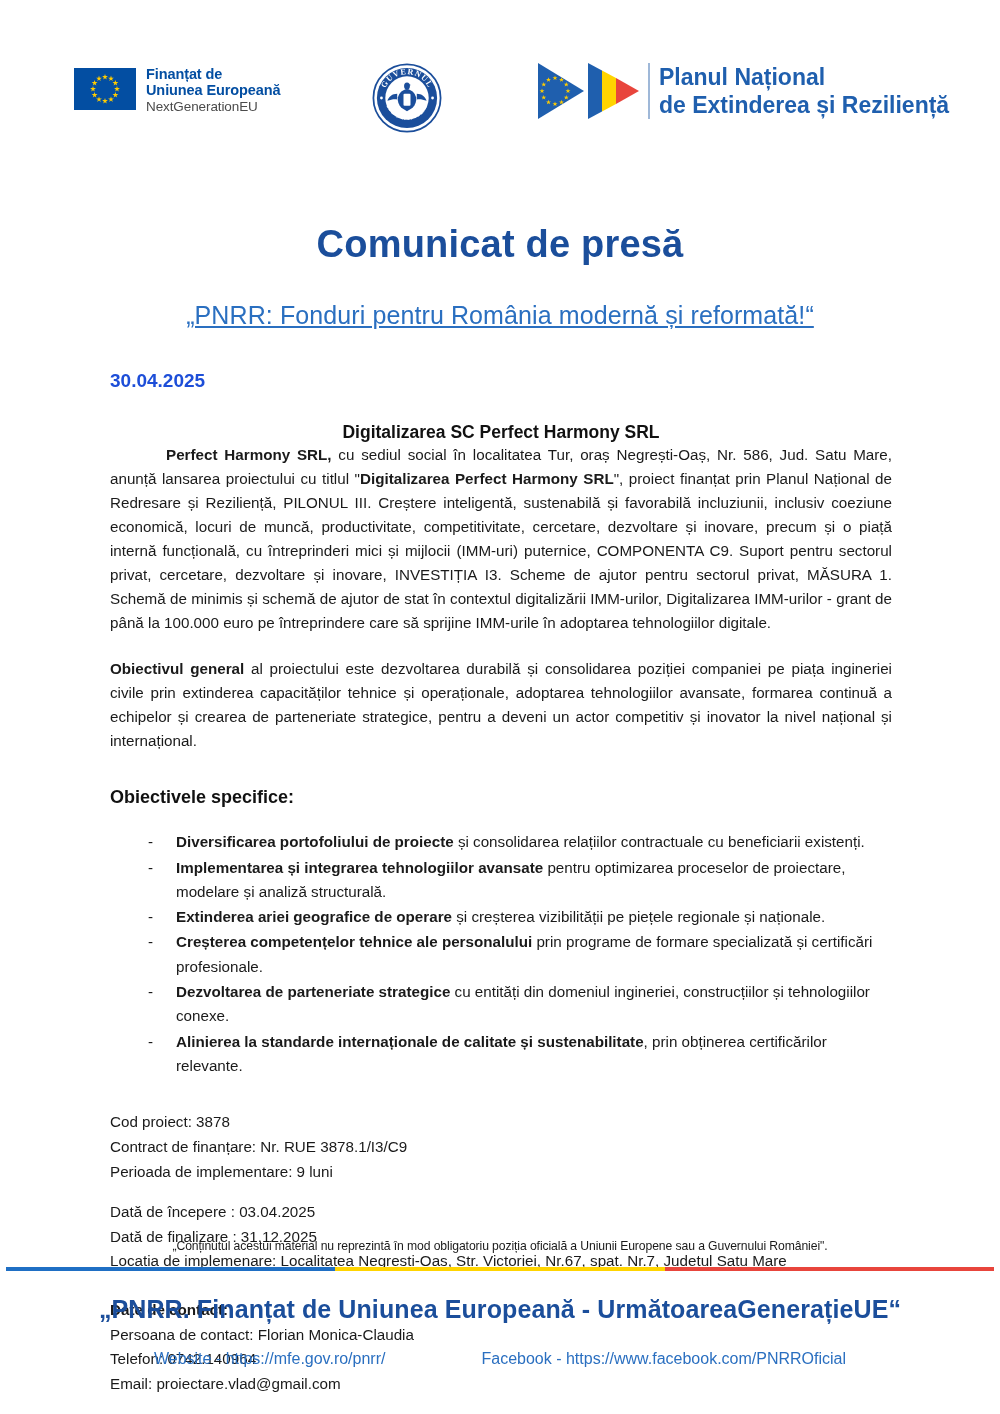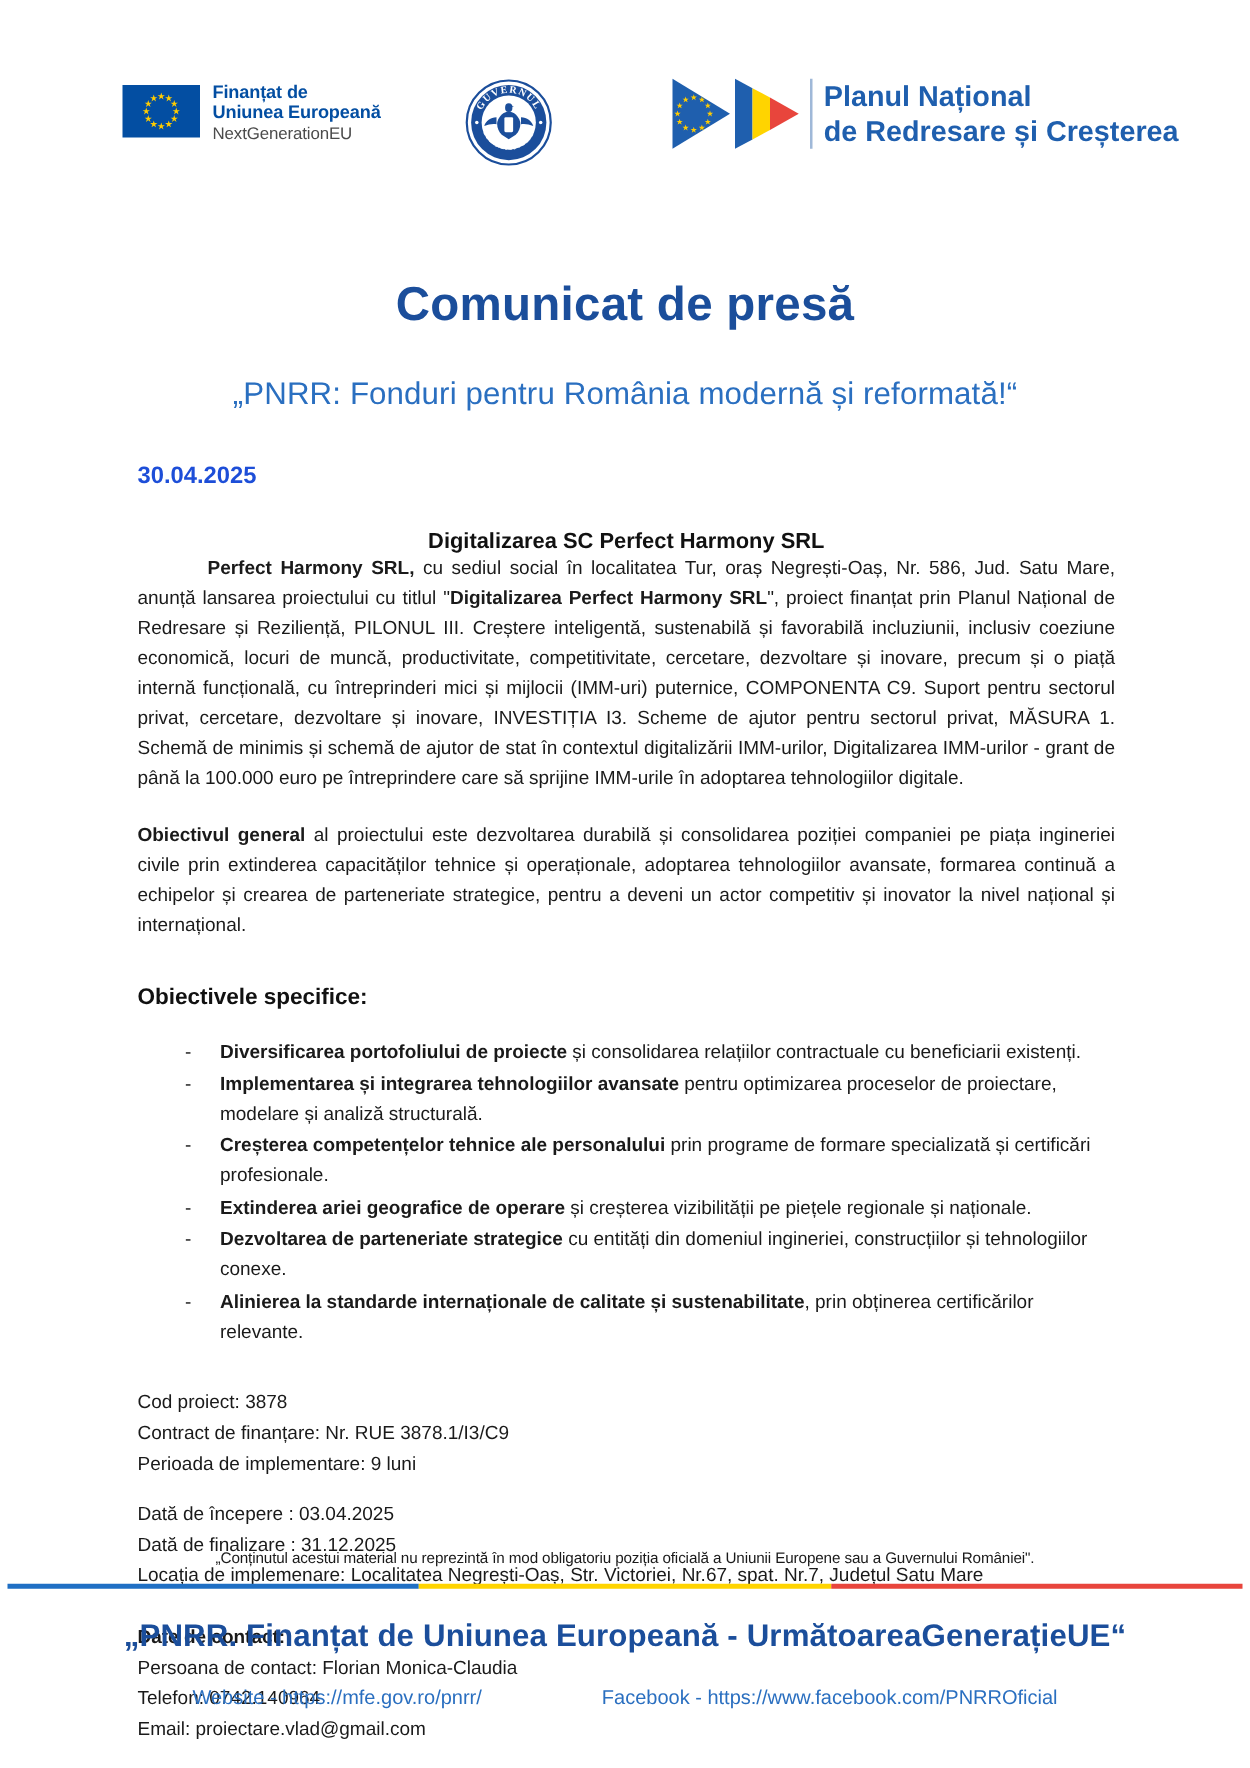--- a/index.html
+++ b/index.html
@@ -17,21 +17,21 @@
   
   .logo-band {
     position: relative;
     height: 145px;
     width: 1000px;
   }
 
   
   .eu-block {
     position: absolute;
-    left: 98px;
+    left: 74px;
     top: 66px;
     display: flex;
     align-items: flex-start;
   }
   .eu-flag {
     width: 62px;
     height: 42px;
     background: #034EA2;
     position: relative;
     flex: none;
@@ -98,20 +98,21 @@
     font-size: 38px;
     margin-top: 78px;
     letter-spacing: 0.2px;
   }
   .doc-subtitle {
     text-align: center;
     color: #2A6FC0;
     font-size: 25px;
     margin-top: 35px;
     letter-spacing: 0.1px;
+    text-decoration: underline;
   }
 
   
   .page-body {
     padding: 0 108px 0 110px;
   }
   .date-line {
     font-weight: bold;
     font-size: 19px;
     margin-top: 40px;
@@ -360,21 +361,21 @@
       </g>
       <g>
         <polygon points="52,3 52,59 66,51.5 66,10.5" fill="#1F5FAE"></polygon>
         <polygon points="66,10.5 66,51.5 80,44 80,18" fill="#FFD400"></polygon>
         <polygon points="80,18 80,44 103,31" fill="#E8453C"></polygon>
       </g>
     </svg>
     <div class="pnrr-divider"></div>
     <div class="pnrr-text">
       <div>Planul Național</div>
-      <div>de Redresare și Creșterea</div>
+      <div>de Extinderea și Reziliență</div>
     </div>
   </div>
 </div>
 
 <div class="doc-title">Comunicat de presă</div>
 <div class="doc-subtitle">„PNRR: Fonduri pentru România modernă și reformată!“</div>
 
 <div class="page-body">
 
   <div class="date-line">30.04.2025</div>
@@ -383,22 +384,22 @@
 
   <p class="para first"><span class="b">Perfect Harmony SRL,</span><span> cu sediul social în localitatea Tur, oraș Negrești-Oaș, Nr. 586, Jud. Satu Mare, anunță lansarea proiectului cu titlul "</span><span class="b">Digitalizarea Perfect Harmony SRL</span><span>", proiect finanțat prin Planul Național de Redresare și Reziliență, PILONUL III. Creștere inteligentă, sustenabilă și favorabilă incluziunii, inclusiv coeziune economică, locuri de muncă, productivitate, competitivitate, cercetare, dezvoltare și inovare, precum și o piață internă funcțională, cu întreprinderi mici și mijlocii (IMM-uri) puternice, COMPONENTA C9. Suport pentru sectorul privat, cercetare, dezvoltare și inovare, INVESTIȚIA I3. Scheme de ajutor pentru sectorul privat, MĂSURA 1. Schemă de minimis și schemă de ajutor de stat în contextul digitalizării IMM-urilor, Digitalizarea IMM-urilor - grant de până la 100.000 euro pe întreprindere care  să sprijine IMM-urile în adoptarea tehnologiilor digitale.</span></p>
 
   <p class="para second"><span class="b">Obiectivul general</span><span> al proiectului este dezvoltarea durabilă și consolidarea poziției companiei pe piața ingineriei civile prin extinderea capacităților tehnice și operaționale, adoptarea tehnologiilor avansate, formarea continuă a echipelor și crearea de parteneriate strategice, pentru a deveni un actor competitiv și inovator la nivel național și internațional.</span></p>
 
   <div class="spec-heading">Obiectivele specifice:</div>
 
   <ul class="objectives">
     <li><span class="b">Diversificarea portofoliului de proiecte</span><span> și consolidarea relațiilor contractuale cu beneficiarii existenți.</span></li>
     <li><span class="b">Implementarea și integrarea tehnologiilor avansate</span><span> pentru optimizarea proceselor de proiectare, modelare și analiză structurală.</span></li>
+    <li><span class="b">Extinderea ariei geografice de operare</span><span> și creșterea vizibilității pe piețele regionale și naționale.</span></li>
     <li><span class="b">Creșterea competențelor tehnice ale personalului</span><span> prin programe de formare specializată și certificări profesionale.</span></li>
-    <li><span class="b">Extinderea ariei geografice de operare</span><span> și creșterea vizibilității pe piețele regionale și naționale.</span></li>
     <li><span class="b">Dezvoltarea de parteneriate strategice</span><span> cu entități din domeniul ingineriei, construcțiilor și tehnologiilor conexe.</span></li>
     <li><span class="b">Alinierea la standarde internaționale de calitate și sustenabilitate</span><span>, prin obținerea certificărilor relevante.</span></li>
   </ul>
 
   <div class="details-block">
     <div>Cod proiect: 3878</div>
     <div>Contract de finanțare: Nr. RUE 3878.1/I3/C9</div>
     <div>Perioada de implementare: 9 luni</div>
     <div class="gap"></div>
     <div>Dată de începere : 03.04.2025</div>

